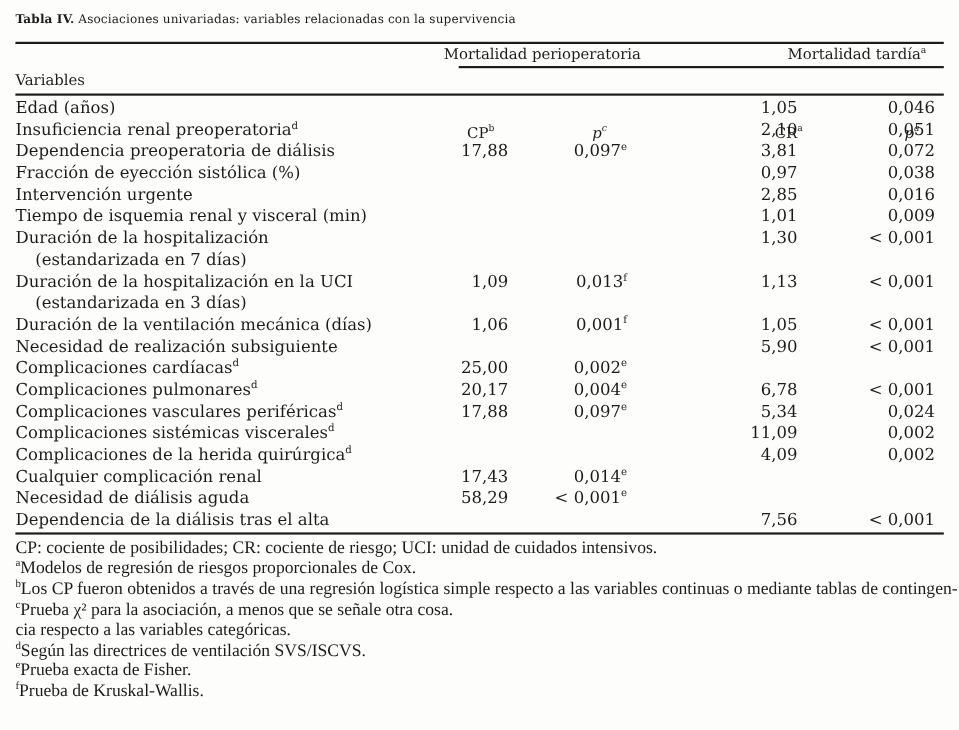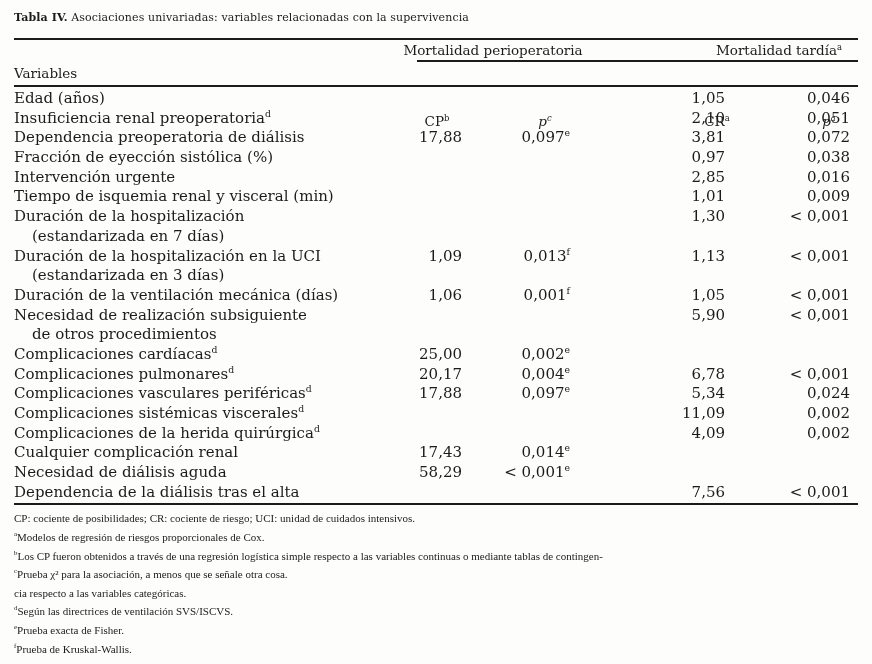--- a/index.html
+++ b/index.html
@@ -36,21 +36,21 @@
   
   .tbody { padding-top:2px; font-size:15px; }
   .trow { display:grid; grid-template-columns:400px 56px 108px 155px 125px; line-height:19.68px; }
   .cell { white-space:nowrap; }
   .cell.num { text-align:right; padding-right:8px; }
   .cell.var.indent { padding-left:18px; }
 
   .bottomrule { height:2px; background:#1c1c1c; margin-top:1px; }
 
   
-  .footnotes { padding-top:4px; font-family:"Liberation Serif", serif; font-size:11px; }
+  .footnotes { padding-top:4px; font-family:"Liberation Serif", serif; font-size:16px; }
   .fnote { line-height:18.6px; white-space:nowrap; }
 
   sup.sp { font-size:0.62em; line-height:0; vertical-align:super; }
 </style>
 </head>
 <body>
 
 <div class="page">
   <div class="inner">
 
@@ -151,27 +151,20 @@
           <div class="cell num"><span>0,001</span><sup class="sp">f</sup></div>
           <div class="cell num"><span>1,05</span></div>
           <div class="cell num"><span>&lt; 0,001</span></div>
         </div>
         <div class="trow">
           <div class="cell var"><span>Necesidad de realización subsiguiente</span></div>
           <div class="cell num"></div>
           <div class="cell num"></div>
           <div class="cell num"><span>5,90</span></div>
           <div class="cell num"><span>&lt; 0,001</span></div>
-        </div>
-        <div class="trow">
-          <div class="cell var indent"><span>de otros procedimientos</span></div>
-          <div class="cell num"></div>
-          <div class="cell num"></div>
-          <div class="cell num"></div>
-          <div class="cell num"></div>
         </div>
         <div class="trow">
           <div class="cell var"><span>Complicaciones cardíacas</span><sup class="sp">d</sup></div>
           <div class="cell num"><span>25,00</span></div>
           <div class="cell num"><span>0,002</span><sup class="sp">e</sup></div>
           <div class="cell num"></div>
           <div class="cell num"></div>
         </div>
         <div class="trow">
           <div class="cell var"><span>Complicaciones pulmonares</span><sup class="sp">d</sup></div>

